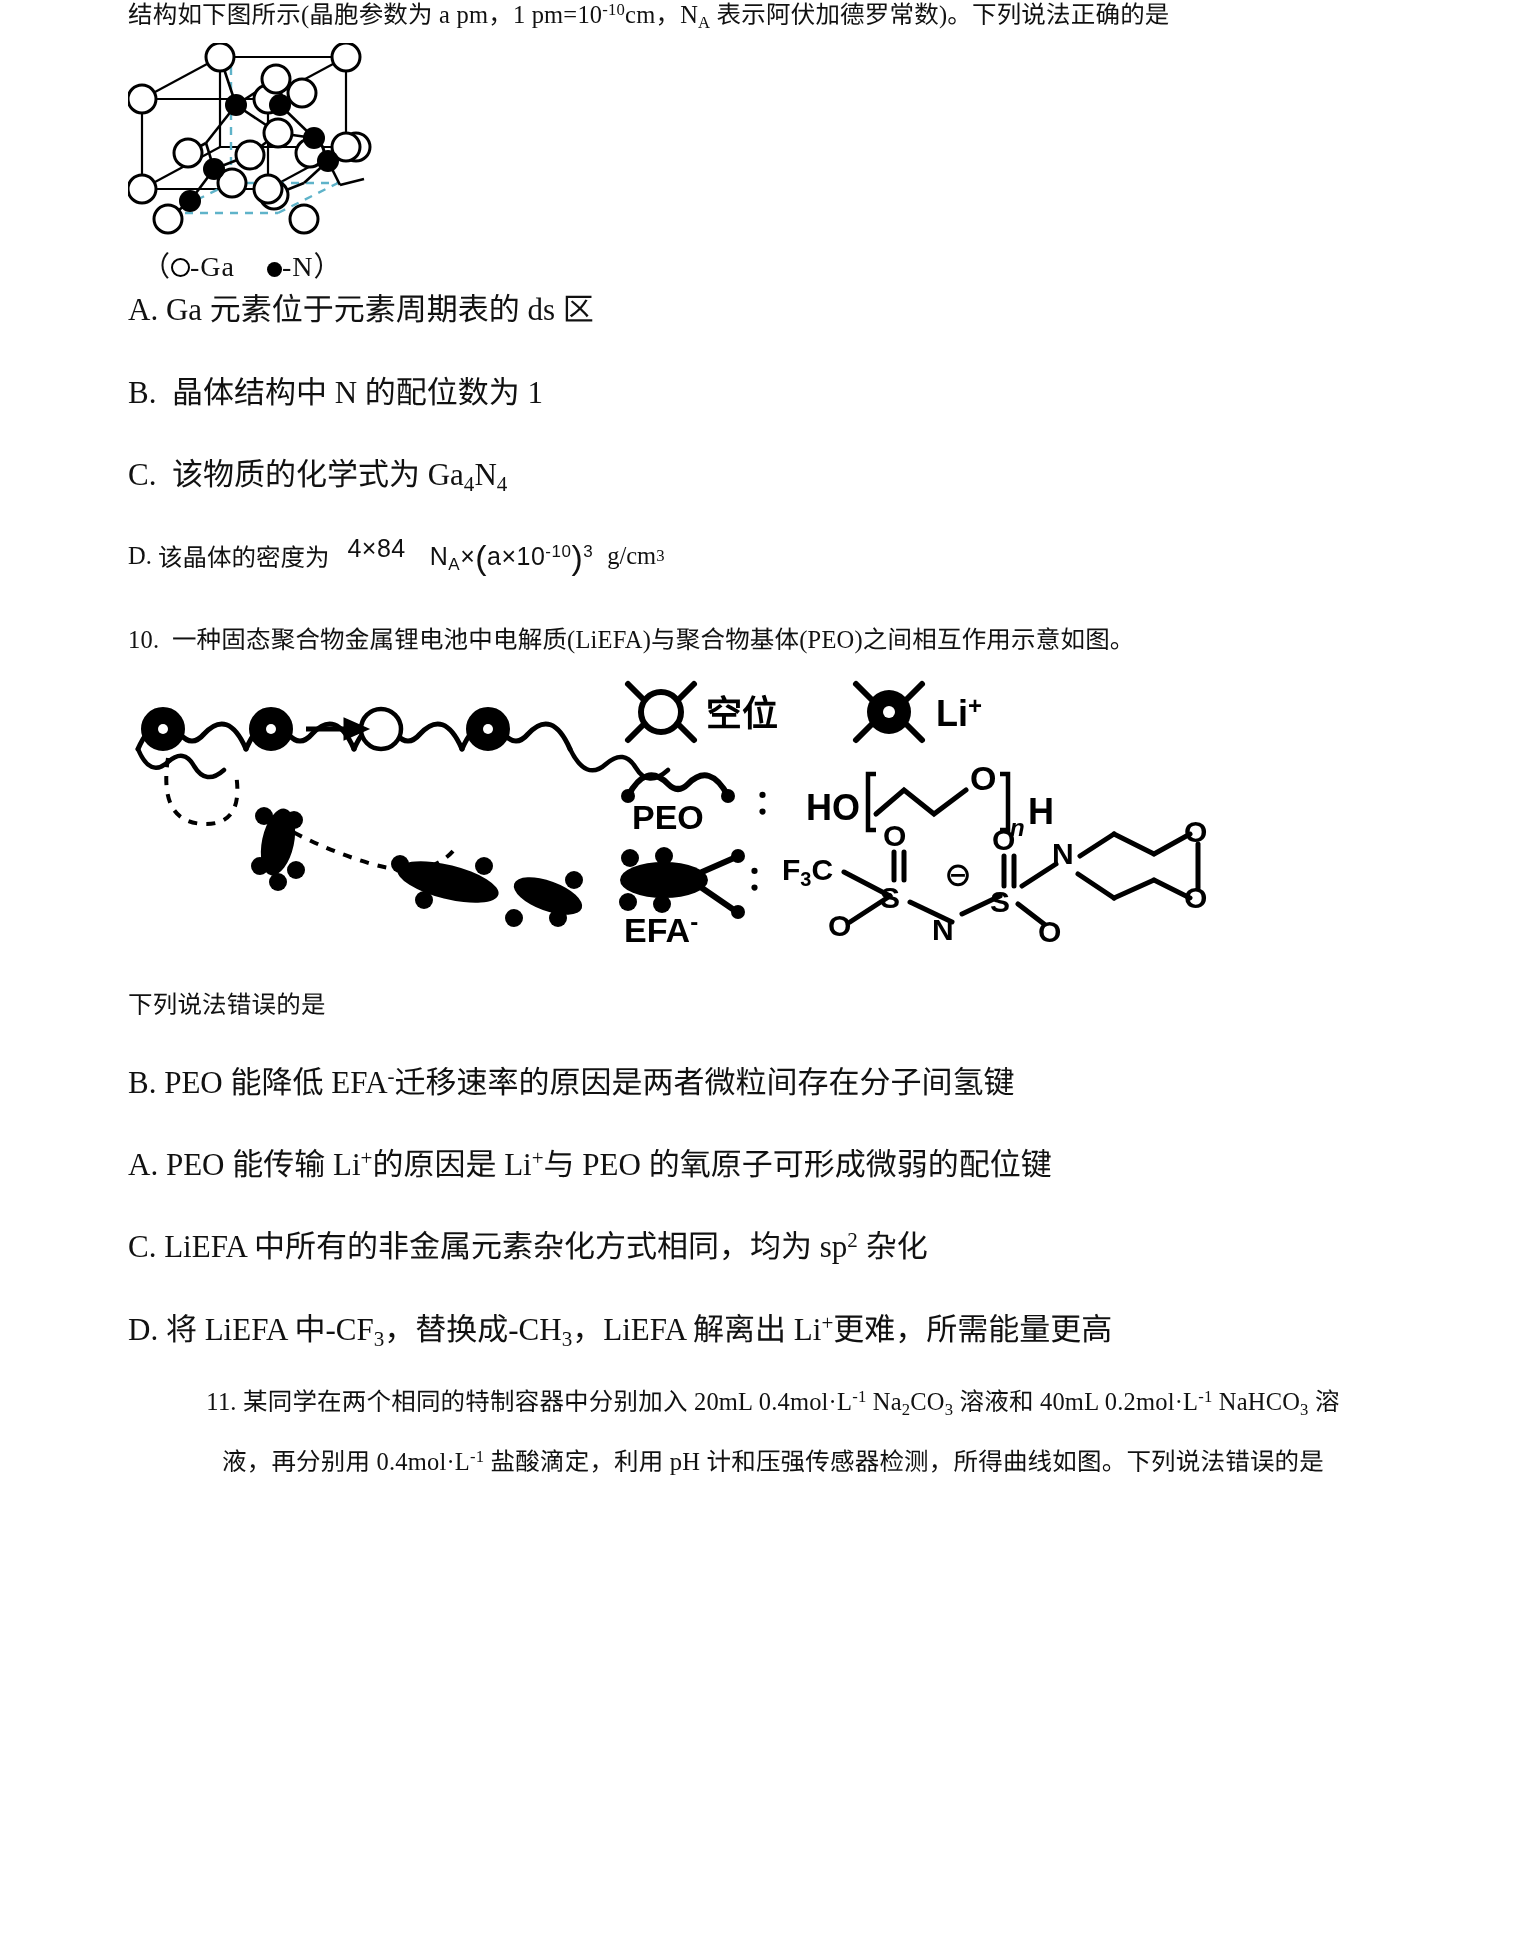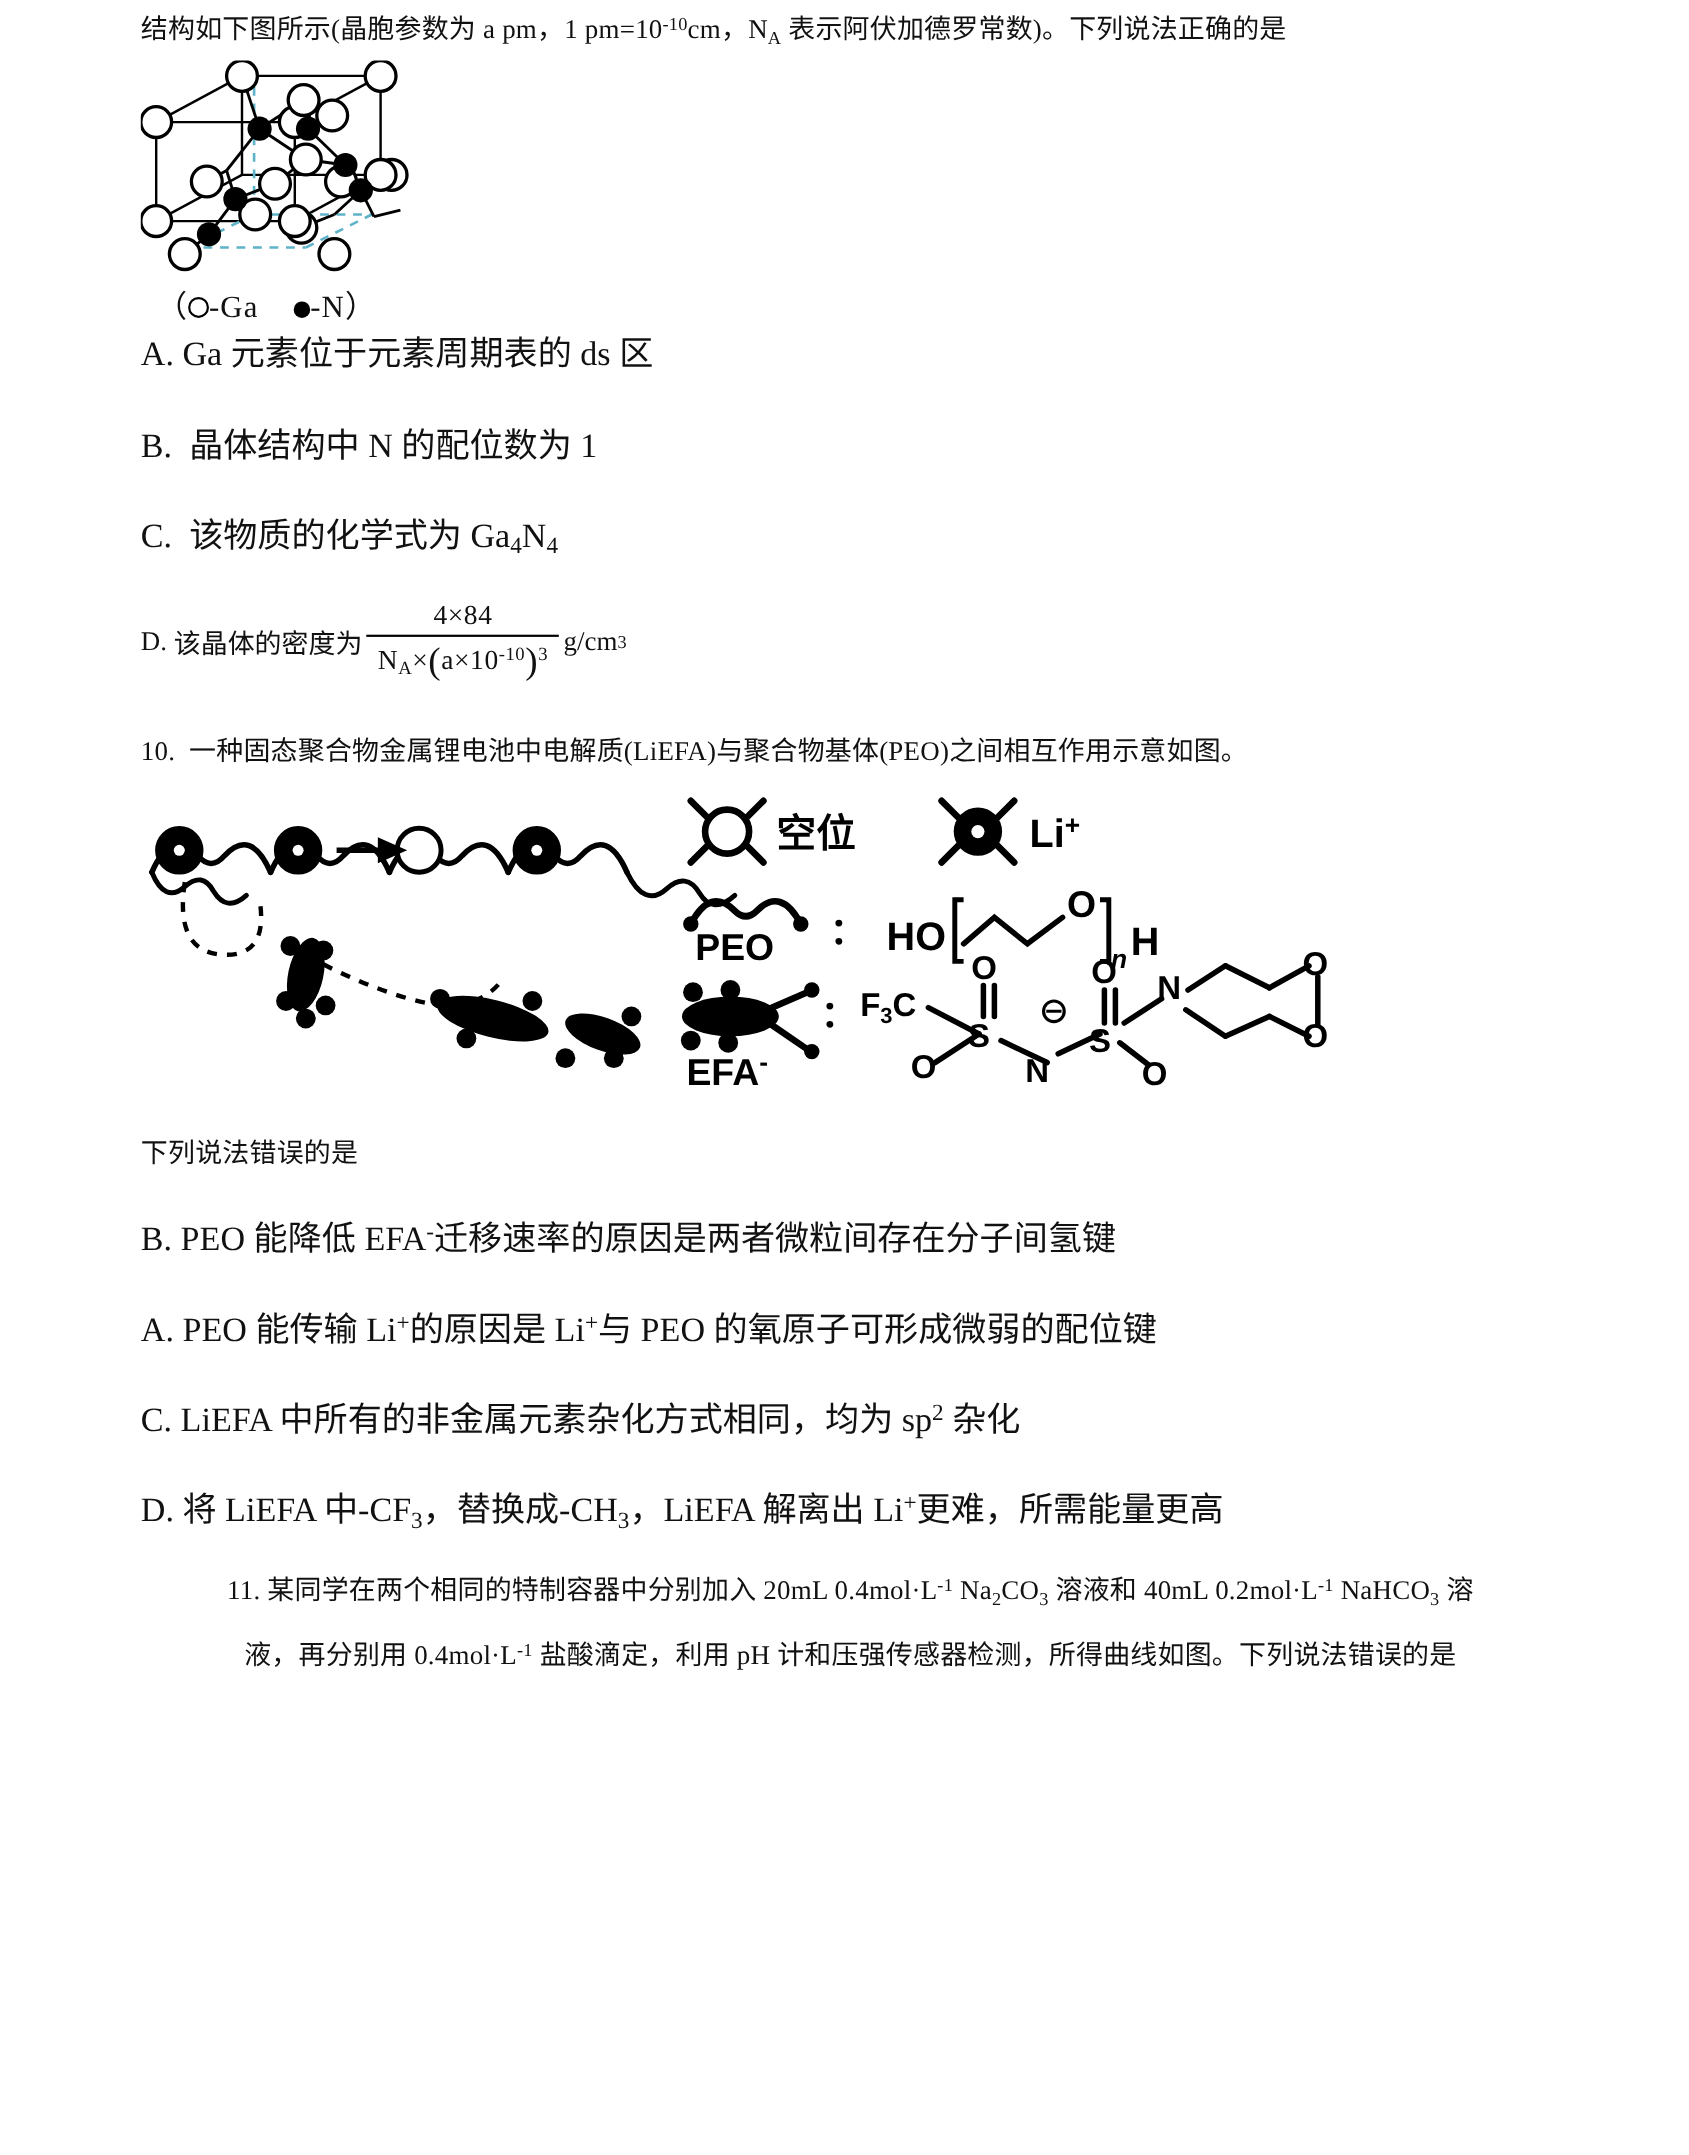--- a/index.html
+++ b/index.html
@@ -18,21 +18,21 @@
   .page {
     position: absolute;
     left: 0; top: 0;
     width: 1535px;
     height: 1959px;
     padding: 0;
   }
   .content {
     position: absolute;
     left: 128px;
-    top: 12px;
+    top: 0;
     width: 1290px;
   }
   .line {
     font-size: 24.5px;
     line-height: 1.25;
     letter-spacing: 0.2px;
     margin: 0;
     white-space: nowrap;
   }
   .opt {
@@ -79,25 +79,24 @@
   
   .frac-row {
     display: flex;
     align-items: center;
     margin-top: 36px;
     font-size: 24.5px;
     white-space: nowrap;
   }
   .frac {
     display: inline-flex;
-    flex-direction: column;
-    align-items: center;
+    flex-direction: row;
     vertical-align: middle;
     margin: 0 4px;
-    font-family: Liberation Serif, serif;
+    font-family: Liberation Sans, sans-serif;
   }
   .frac .num {
     font-size: 25px;
     padding: 0 14px 3px 14px;
     letter-spacing: 0.5px;
   }
   .frac .bar {
     width: 100%;
     height: 1.6px;
     background: #000;

